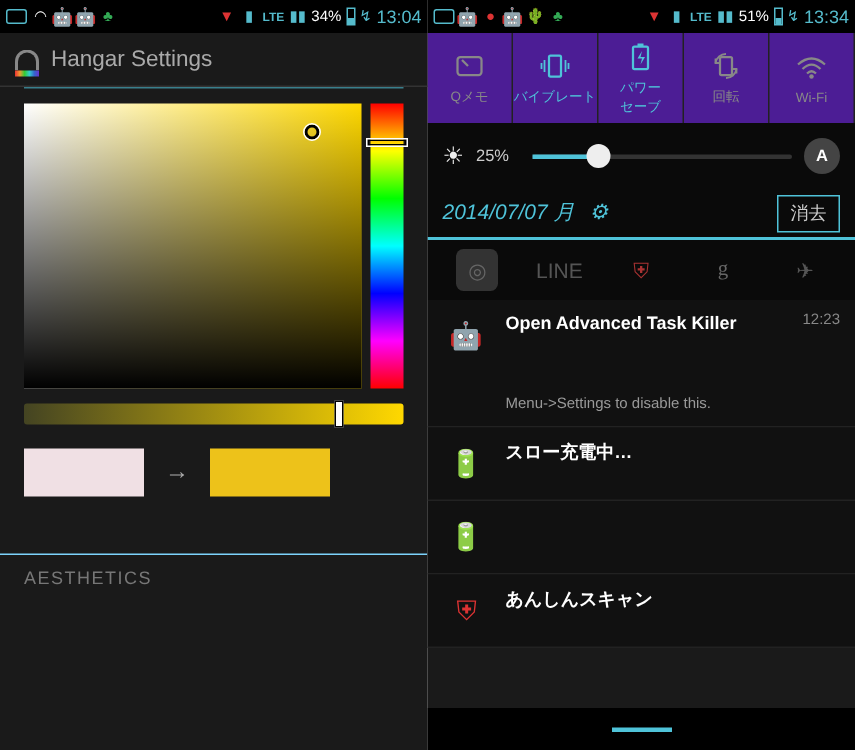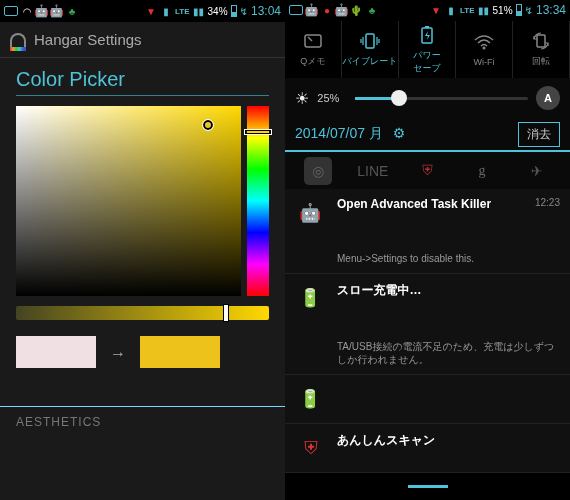--- a/index.html
+++ b/index.html
@@ -45,35 +45,35 @@
   .apply-text { color: #999; font-size: 12px; padding: 6px 16px; }
   .swatch-row { display: flex; align-items: center; gap: 14px; padding: 6px 16px 14px; }
   .swatch { width: 80px; height: 32px; }
   .swatch.old { background: #f0e0e4; }
   .swatch.new { background: #edc21a; }
   .arrow { color: #aaa; font-size: 16px; }
 
   .aesthetics { color: #777; font-size: 12px; padding: 8px 16px; letter-spacing: 1px; border-top: 1px solid #7dd3fc; margin-top: 24px; }
 
   
-  .qs-row { height: 60px; display: flex; background: #000000; }
+  .qs-row { height: 60px; display: flex; background: #4c1d95; }
   .qs-item { flex: 1; display: flex; flex-direction: column; align-items: center; justify-content: center; gap: 3px; border-right: 1px solid #222; color: #888; font-size: 9px; }
   .qs-item.active { color: #4fc3d9; }
   .qs-icon { width: 22px; height: 22px; display: flex; align-items: center; justify-content: center; }
 
   .bright-row { height: 44px; display: flex; align-items: center; gap: 8px; padding: 0 10px; background: #0a0a0a; }
   .bright-icon { color: #eee; font-size: 16px; }
   .bright-pct { color: #ccc; font-size: 11px; width: 30px; }
   .bright-track { flex: 1; height: 3px; background: #333; position: relative; border-radius: 2px; }
   .bright-fill { position:absolute; left:0; top:0; bottom:0; width:25%; background:#4fc3d9; }
   .bright-thumb { position:absolute; top:-7px; width:16px; height:16px; background:#eee; border-radius:50%; left: calc(25% - 8px);}
   .auto-btn { width: 24px; height: 24px; background: #444; border-radius: 50%; color:#fff; display:flex; align-items:center; justify-content:center; font-size:11px; font-weight:bold; }
 
   .date-row { height: 34px; display: flex; align-items: center; justify-content: space-between; padding: 0 10px; background: #0a0a0a; border-bottom: 2px solid #4fc3d9; }
-  .date-text { color: #4fc3d9; font-size: 14px; }
+  .date-text { color: #4fc3d9; font-size: 14px; font-style: italic; }
   .date-text .gear { margin-left: 6px; }
   .clear-btn { border: 1px solid #4fc3d9; color: #ccc; padding: 3px 8px; font-size: 12px; background:transparent; }
 
   .fav-row { height: 40px; display: flex; align-items: center; justify-content: space-around; padding: 0 6px; background: #0a0a0a; }
   .fav-icon { width: 28px; height: 28px; border-radius: 5px; display: flex; align-items: center; justify-content: center; color:#666; font-size:14px; }
 
   .notif { display: flex; gap: 10px; padding: 8px 10px; border-bottom: 1px solid #222; background:#111; }
   .notif-icon { width: 32px; height: 32px; border-radius: 4px; display:flex; align-items:center; justify-content:center; font-size:18px; flex-shrink:0; }
   .notif-body { flex: 1; min-width: 0; }
   .notif-title { color: #fff; font-size: 12px; font-weight: bold; white-space: nowrap; overflow: hidden; }
@@ -105,21 +105,20 @@
       <span class="sb-bolt">↯</span>
       <span class="sb-time">13:04</span>
     </div>
   </div>
 
   <div class="app-header">
     <span class="app-logo"></span>
     <span class="app-title">Hangar Settings</span>
   </div>
 
-  <div class="section-title">Color Picker</div>
   <div class="section-divider"></div>
 
   <div class="picker-wrap">
     <div class="sv-panel">
       <div class="sv-cursor"></div>
     </div>
     <div class="hue-bar">
       <div class="hue-cursor"></div>
     </div>
   </div>
@@ -183,36 +182,36 @@
           <svg width="14" height="20" viewBox="0 0 14 20">
             <rect x="2" y="3" width="10" height="15" rx="1" fill="none" stroke="#4fc3d9" stroke-width="1.5"></rect>
             <rect x="5" y="1" width="4" height="2" fill="#4fc3d9"></rect>
             <path d="M8 6l-3 5h3l-1 4 3-5H7z" fill="#4fc3d9"></path>
           </svg>
         </span>
       <span><span>パワー</span><br><span>セーブ</span></span>
     </div>
     <div class="qs-item">
       <span class="qs-icon">
-          <svg width="20" height="16" viewBox="0 0 20 16">
-            <path d="M1 5 Q10 -3 19 5 M4 8 Q10 2 16 8 M7 11 Q10 8 13 11" fill="none" stroke="#888" stroke-width="1.5"></path>
-            <circle cx="10" cy="13" r="1.5" fill="#888"></circle>
-          </svg>
-        </span>
-      <span>Wi-Fi</span>
-    </div>
-    <div class="qs-item">
-      <span class="qs-icon">
           <svg width="20" height="20" viewBox="0 0 20 20">
             <rect x="6" y="4" width="8" height="12" rx="1" fill="none" stroke="#888" stroke-width="1.5"></rect>
             <path d="M3 8 A7 7 0 0 1 10 2 M17 12 A7 7 0 0 1 10 18" fill="none" stroke="#888" stroke-width="1.2"></path>
             <path d="M3 5v3h3 M17 15v-3h-3" fill="none" stroke="#888" stroke-width="1.2"></path>
           </svg>
         </span>
       <span>回転</span>
+    </div>
+    <div class="qs-item">
+      <span class="qs-icon">
+          <svg width="20" height="16" viewBox="0 0 20 16">
+            <path d="M1 5 Q10 -3 19 5 M4 8 Q10 2 16 8 M7 11 Q10 8 13 11" fill="none" stroke="#888" stroke-width="1.5"></path>
+            <circle cx="10" cy="13" r="1.5" fill="#888"></circle>
+          </svg>
+        </span>
+      <span>Wi-Fi</span>
     </div>
   </div>
 
   <div class="bright-row">
     <span class="bright-icon">☀</span>
     <span class="bright-pct">25%</span>
     <div class="bright-track">
       <div class="bright-fill"></div>
       <div class="bright-thumb"></div>
     </div>
@@ -241,21 +240,20 @@
       <div class="notif-title">Open Advanced Task Killer</div>
       <div class="notif-sub">Menu-&gt;Settings to disable this.</div>
     </div>
     <div class="notif-time">12:23</div>
   </div>
 
   <div class="notif">
     <div class="notif-icon" style="color:#4fc3d9">🔋</div>
     <div class="notif-body">
       <div class="notif-title">スロー充電中…</div>
-      <div class="notif-sub">TA/USB接続の電流不足のため、充電は少しずつしか行われません。</div>
     </div>
   </div>
 
   <div class="notif">
     <div class="notif-icon" style="color:#cc8">🔋</div>
   </div>
 
   <div class="notif">
     <div class="notif-icon" style="color:#d33">⛨</div>
     <div class="notif-body">

